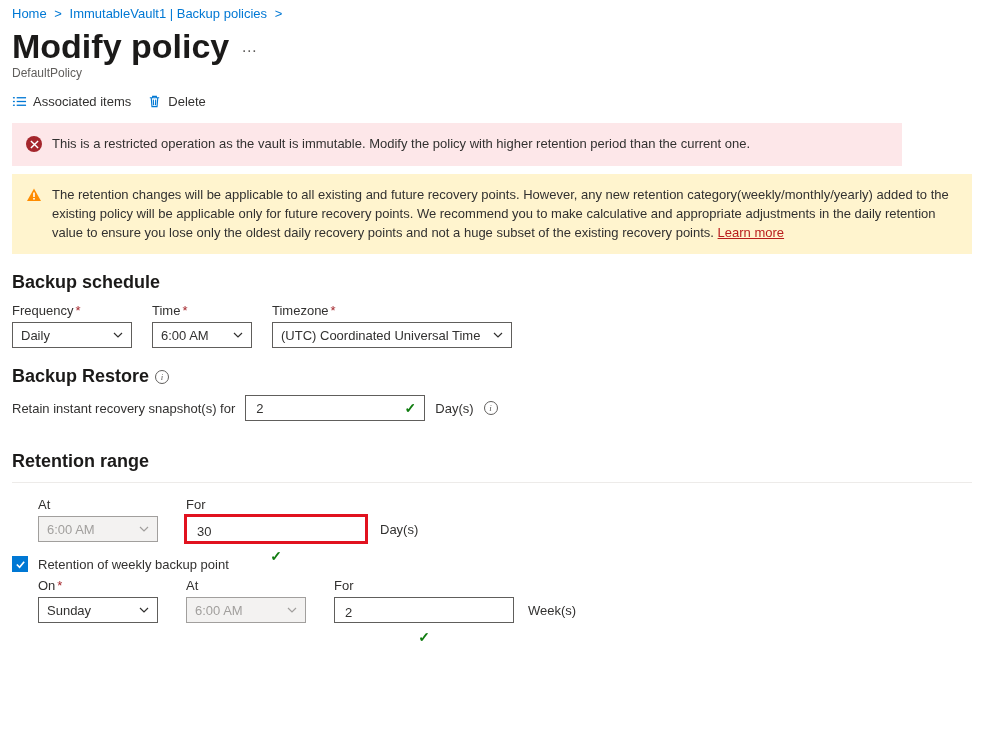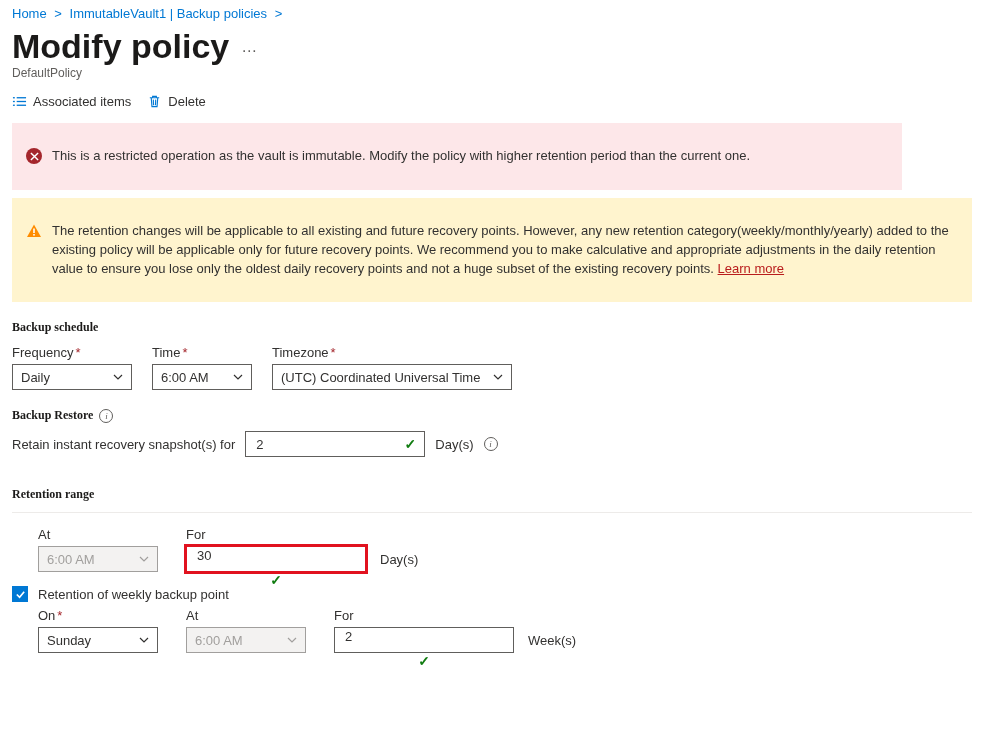--- a/index.html
+++ b/index.html
@@ -23,45 +23,45 @@
   h1 { font-size: 34px; font-weight: 600; margin: 0; color: #1b1a19; }
   .ellipsis { font-size: 16px; color: #605e5c; cursor: pointer; }
   .subtitle { font-size: 12px; color: #605e5c; margin-top: 0; }
 
   
   .toolbar { display: flex; gap: 16px; margin: 14px 0 14px 0; align-items: center; }
   .toolbar-btn { display: inline-flex; align-items: center; gap: 6px; font-size: 13px; color: #323130; cursor: pointer; }
   .toolbar-btn svg { width: 15px; height: 15px; }
 
   
-  .banner { display:flex; align-items:flex-start; gap:10px; padding:24px 14px; margin:8px 0; font-size:13px; line-height:1.45; }
+  .banner { display:flex; align-items:flex-start; gap:10px; padding:12px 14px; margin:8px 0; font-size:13px; line-height:1.45; }
   .banner.error { background:#fde7e9; color:#323130; width: 890px; }
   .banner.warn  { background:#fff4ce; color:#323130; }
   .banner .icon { flex:0 0 auto; margin-top:1px; }
   .banner.error .icon-bg { width:16px;height:16px;border-radius:50%;background:#a4262c;display:flex;align-items:center;justify-content:center; }
   .banner.error .icon-bg svg{width:9px;height:9px;}
   .banner.warn svg{width:16px;height:16px;}
   .learn-link { color:#b91c1c; text-decoration:underline; }
 
   
-  h2.section { font-size:12px; font-weight:600; margin:18px 0 10px 0; color:#1b1a19;font-family:Liberation Serif, serif; }
+  h2.section { font-size:18px; font-weight:600; margin:18px 0 10px 0; color:#1b1a19; }
   .section-row { display:flex; align-items:center; gap:6px; }
   .info-icon { width:14px;height:14px;border:1px solid #605e5c;border-radius:50%;display:inline-flex;align-items:center;justify-content:center;font-size:9px;color:#605e5c;font-style:italic;font-family:Georgia,serif; }
 
   hr.divider { border:none; border-top:1px solid #edebe9; margin:6px 0 14px 0; }
 
   
   .field-row { display:flex; gap:20px; align-items:flex-end; margin-bottom:8px; }
   .field { display:flex; flex-direction:column; gap:4px; }
   .field label { font-size:13px; color:#323130; }
   .req { color:#a4262c; margin-left:2px; }
 
   .select, .textfield {
     height:26px; border:1px solid #605e5c; background:#fff; font-size:13px;
-    padding:0 8px; display:flex; align-items:center; justify-content:space-between;
+    padding:6px 8px; display:flex; align-items:center; justify-content:space-between;
     gap:8px; cursor:pointer; color:#323130;
   }
   .select.disabled, .textfield.disabled { background:#f3f2f1; color:#a19f9d; cursor:default; border-color:#a19f9d; }
   .select .chev { width:10px;height:10px; flex:0 0 auto; }
   .textfield { cursor:text; }
   .textfield input { border:none;outline:none;font-size:13px;width:100%;background:transparent;color:inherit;font-family:inherit; }
   .check-ok { color:#107c10; font-size:14px; font-weight:bold; }
 
   .w-freq{width:120px;} .w-time{width:100px;} .w-tz{width:240px;}
   .w-snap{width:180px;} .w-num{width:180px;flex-direction:column;} .w-day{width:120px;}

